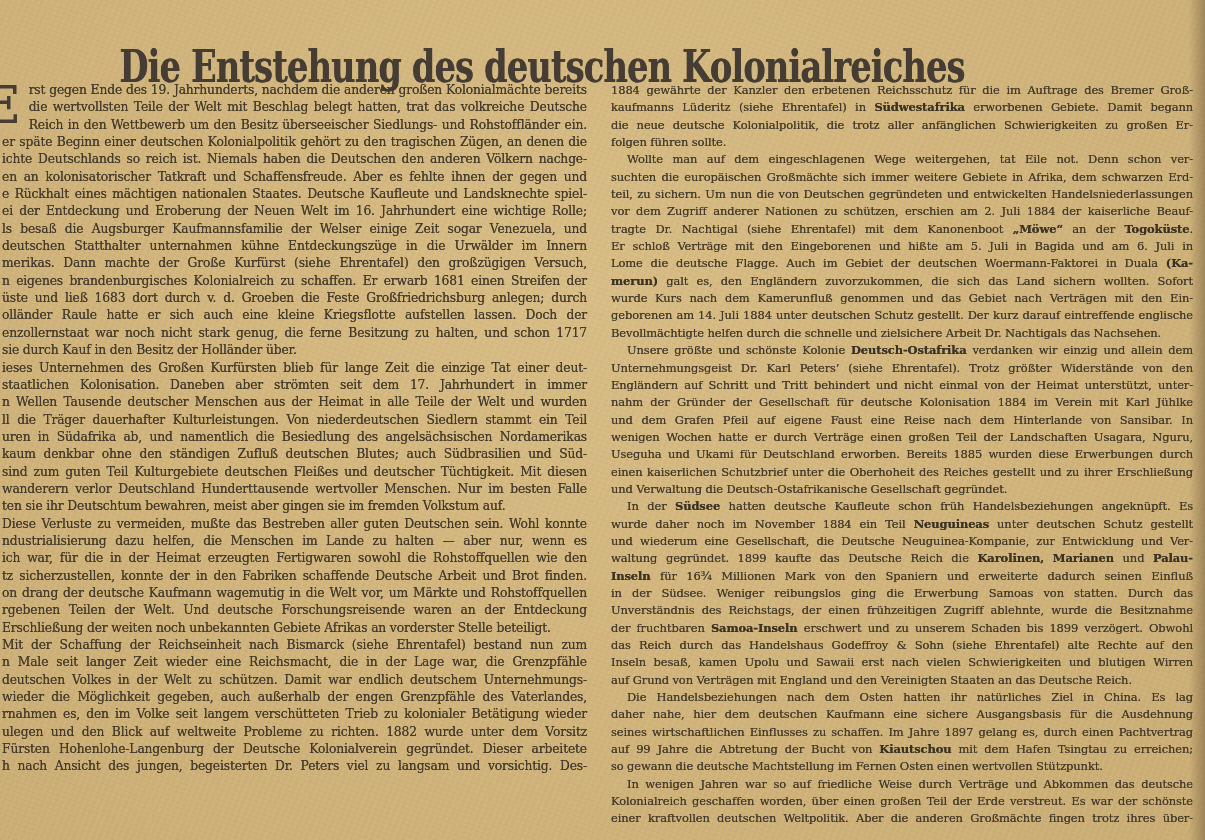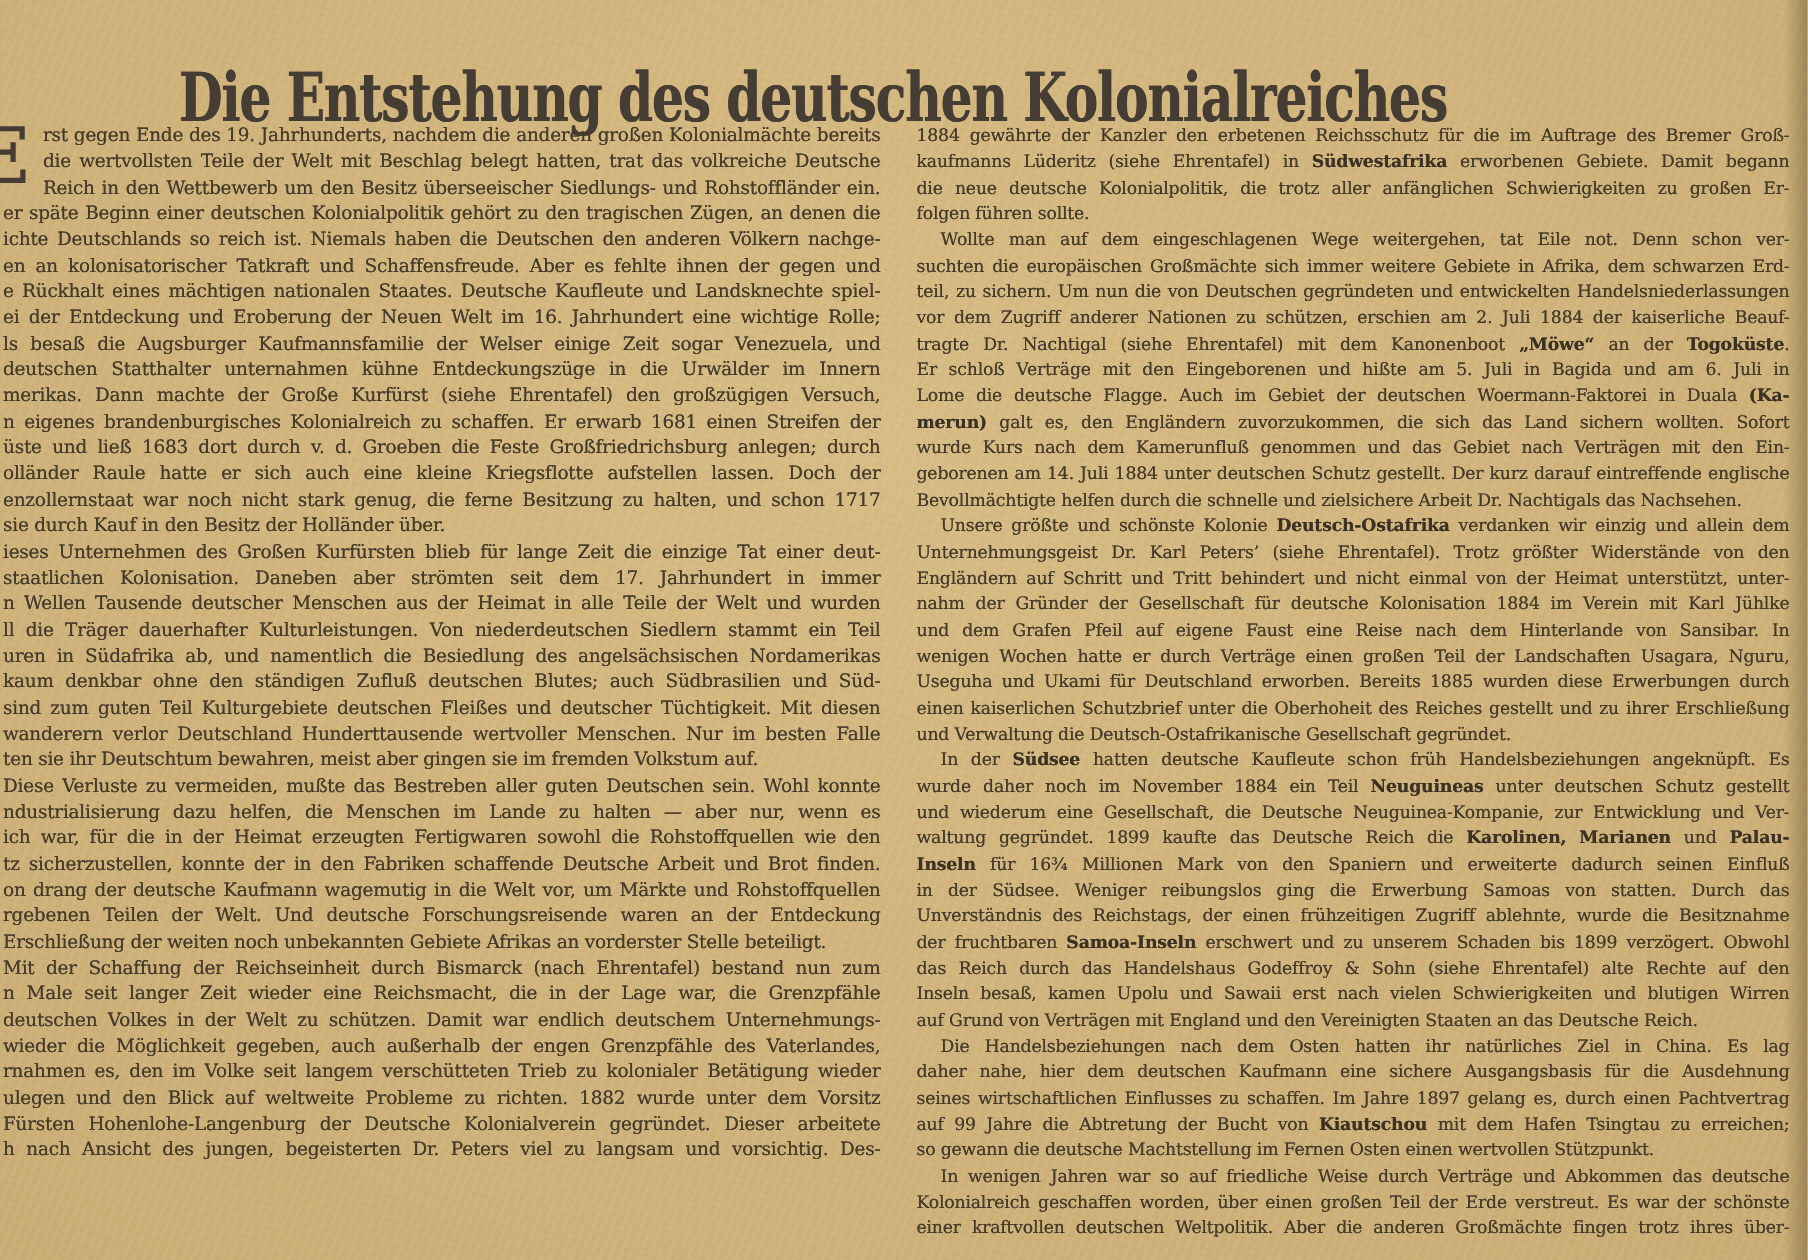--- a/index.html
+++ b/index.html
@@ -109,21 +109,21 @@
     <div class="par">
       <div class="line"><span>Diese Verluste zu vermeiden, mußte das Bestreben aller guten Deutschen sein. Wohl konnte</span></div>
       <div class="line"><span>ndustrialisierung dazu helfen, die Menschen im Lande zu halten — aber nur, wenn es</span></div>
       <div class="line"><span>ich war, für die in der Heimat erzeugten Fertigwaren sowohl die Rohstoffquellen wie den</span></div>
       <div class="line"><span>tz sicherzustellen, konnte der in den Fabriken schaffende Deutsche Arbeit und Brot finden.</span></div>
       <div class="line"><span>on drang der deutsche Kaufmann wagemutig in die Welt vor, um Märkte und Rohstoffquellen</span></div>
       <div class="line"><span>rgebenen Teilen der Welt. Und deutsche Forschungsreisende waren an der Entdeckung</span></div>
       <div class="line parend"><span>Erschließung der weiten noch unbekannten Gebiete Afrikas an vorderster Stelle beteiligt.</span></div>
     </div>
     <div class="par">
-      <div class="line"><span>Mit der Schaffung der Reichseinheit durch Bismarck (nach Ehrentafel) bestand nun zum</span></div>
+      <div class="line"><span>Mit der Schaffung der Reichseinheit nach Bismarck (siehe Ehrentafel) bestand nun zum</span></div>
       <div class="line"><span>n Male seit langer Zeit wieder eine Reichsmacht, die in der Lage war, die Grenzpfähle</span></div>
       <div class="line"><span>deutschen Volkes in der Welt zu schützen. Damit war endlich deutschem Unternehmungs-</span></div>
       <div class="line"><span>wieder die Möglichkeit gegeben, auch außerhalb der engen Grenzpfähle des Vaterlandes,</span></div>
       <div class="line"><span>rnahmen es, den im Volke seit langem verschütteten Trieb zu kolonialer Betätigung wieder</span></div>
       <div class="line"><span>ulegen und den Blick auf weltweite Probleme zu richten. 1882 wurde unter dem Vorsitz</span></div>
       <div class="line"><span>Fürsten Hohenlohe-Langenburg der Deutsche Kolonialverein gegründet. Dieser arbeitete</span></div>
       <div class="line"><span>h nach Ansicht des jungen, begeisterten Dr. Peters viel zu langsam und vorsichtig. Des-</span></div>
     </div>
   </div>
 <div class="col col-right">

